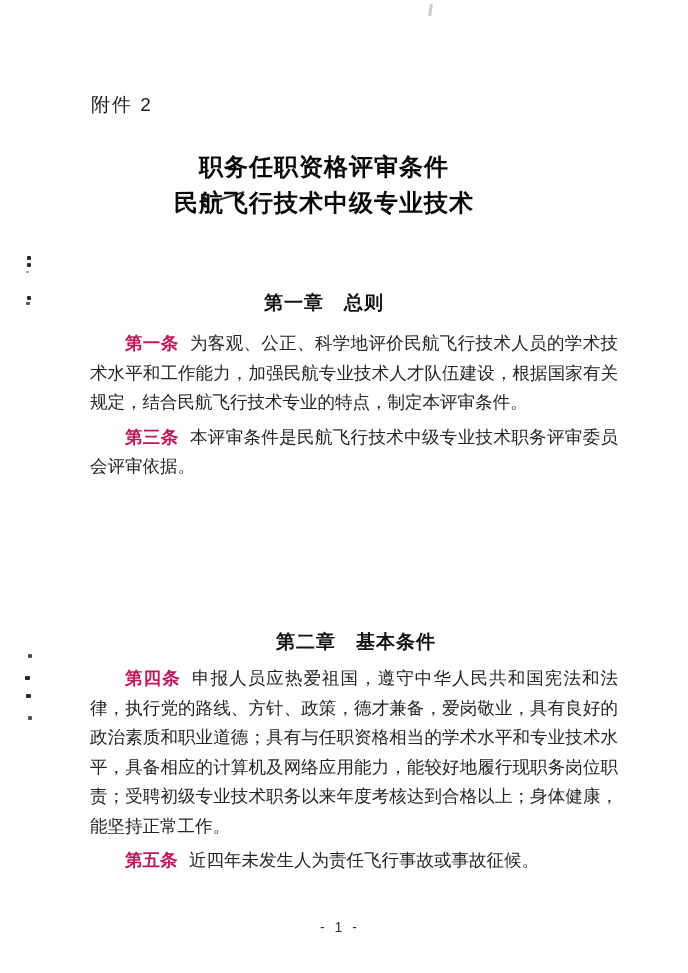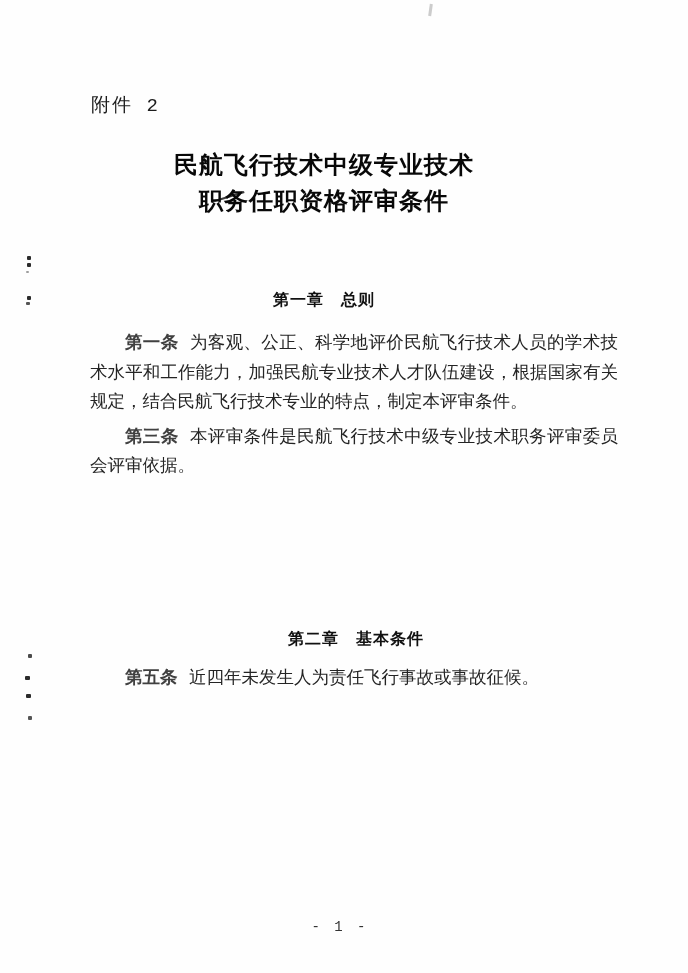--- a/index.html
+++ b/index.html
@@ -1,56 +1,56 @@
 <!DOCTYPE html>
 <html lang="zh"><head>
 <meta charset="utf-8">
 <style>
   html,body{margin:0;padding:0;background:#ffffff;}
   .page{
     position:relative;
     width:688px;height:973px;
     background:#fefefe;
-    font-family:Liberation Mono, monospace;
+    font-family:Liberation Sans, sans-serif;
     color:#222;
     overflow:hidden;
   }
   
   .attachment-label{
     position:absolute;left:91px;top:92px;
     font-size:19px;color:#1c1c1c;letter-spacing:2px;
   }
   
   .center-band{position:absolute;left:0;width:648px;text-align:center;}
   .doc-title{
     top:149px;
     font-weight:bold;color:#080808;
     font-size:24px;line-height:36px;letter-spacing:1px;
   }
   .doc-number{
     top:226px;
     font-size:15px;color:#2a2a2a;letter-spacing:1px;
   }
   .chapter-heading{
-    font-size:16px;font-weight:bold;color:#111;letter-spacing:1px;
+    font-size:19px;font-weight:bold;color:#111;letter-spacing:1px;
   }
   .chapter-1{top:290px;}
   .chapter-2{top:629px;padding-left:32px;}
   
   .articles{
     position:absolute;left:90px;width:528px;
     font-size:17.5px;line-height:29.5px;
     text-align:justify;
     color:#242424;
   }
   .articles-1{top:329px;}
   .articles-2{top:664px;}
   .article{margin:0 0 5px 0;text-indent:2em;}
   .article:last-child{margin-bottom:0;}
-  .article-label{font-weight:bold;color:#404040;margin-right:0.65em;}
+  .article-label{font-weight:bold;color:#be185d;margin-right:0.65em;}
   
   .page-number{
     position:absolute;left:0;top:919px;width:680px;
     text-align:center;font-size:14px;color:#333;letter-spacing:3px;
   }
   
   .scan-dot{position:absolute;background:#2b2b2b;border-radius:1px;}
   .dot-a1{left:27px;top:256px;width:4px;height:4px;}
   .dot-a2{left:27px;top:263px;width:4px;height:4px;}
   .dot-a3{left:26px;top:271px;width:3px;height:2px;opacity:.45;}
@@ -84,39 +84,42 @@
   <div class="scan-dot dot-a5"></div>
   <div class="scan-dot dot-b1"></div>
   <div class="scan-dot dot-b2"></div>
   <div class="scan-dot dot-b3"></div>
   <div class="scan-dot dot-b4"></div>
   <div class="title-slash"></div>
 
   <div class="attachment-label">附件 2</div>
 
   <div class="center-band doc-title">
+    <div>职务任职资格评审条件</div>
     <div>民航飞行技术中级专业技术</div>
-    <div>职务任职资格评审条件</div>
   </div>
 
 
   <div class="center-band chapter-heading chapter-1">第一章　总则</div>
 
   <div class="articles articles-1">
     <p class="article">
       <span class="article-label">第一条</span><span>为客观、公正、科学地评价民航飞行技术人员的学术技术水平和工作能力，加强民航专业技术人才队伍建设，根据国家有关规定，结合民航飞行技术专业的特点，制定本评审条件。</span>
     </p>
     <p class="article">
       <span class="article-label">第三条</span><span>本评审条件是民航飞行技术中级专业技术职务评审委员会评审依据。</span>
     </p>
   </div>
 
   <div class="center-band chapter-heading chapter-2">第二章　基本条件</div>
 
   <div class="articles articles-2">
     <p class="article">
+      <span class="article-label">第四条</span><span>申报人员应热爱祖国，遵守中华人民共和国宪法和法律，执行党的路线、方针、政策，德才兼备，爱岗敬业，具有良好的政治素质和职业道德；具有与任职资格相当的学术水平和专业技术水平，具备相应的计算机及网络应用能力，能较好地履行现职务岗位职责；受聘初级专业技术职务以来年度考核达到合格以上；身体健康，能坚持正常工作。</span>
+    </p>
+    <p class="article">
       <span class="article-label">第五条</span><span>近四年未发生人为责任飞行事故或事故征候。</span>
     </p>
   </div>
 
   <div class="page-number">- 1 -</div>
 
 </div>
 
 </body></html>

